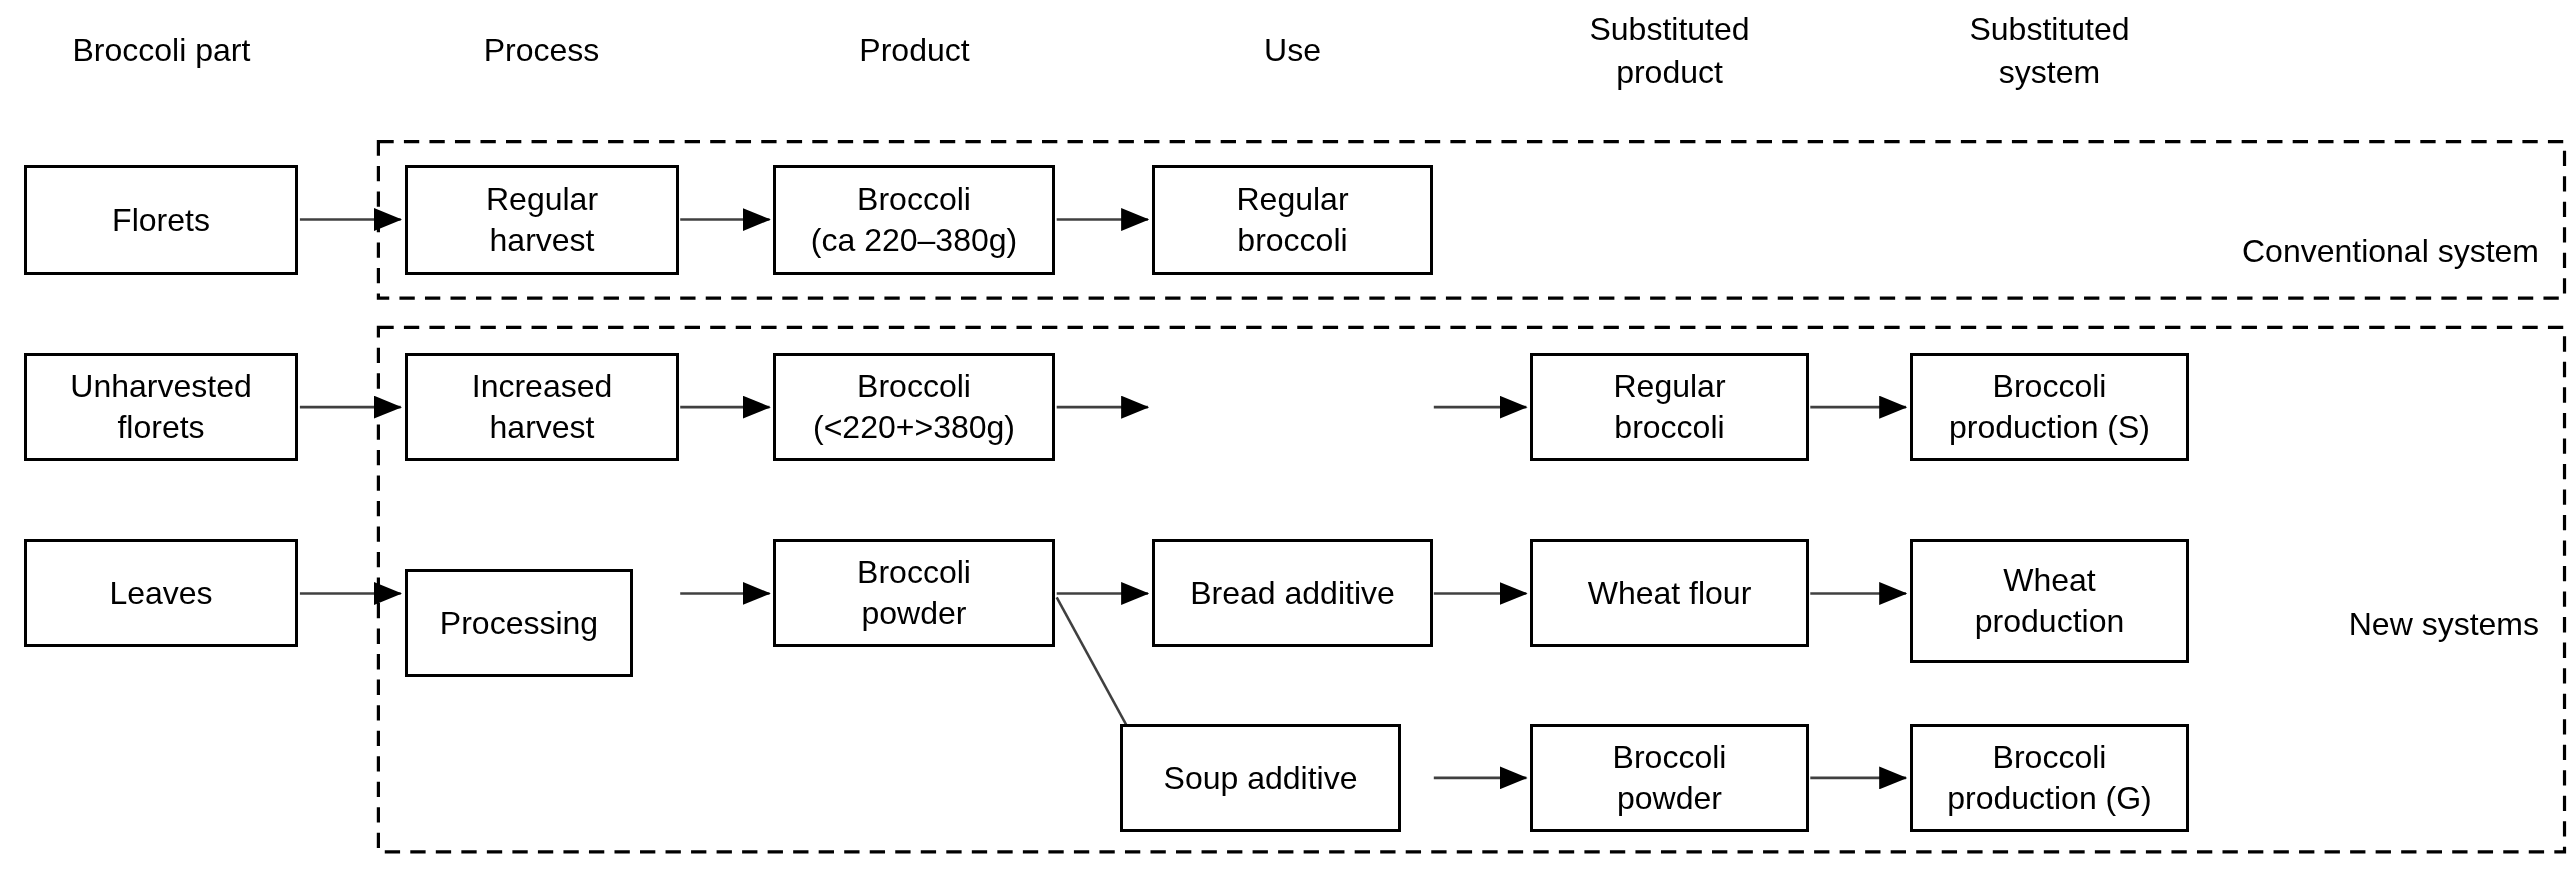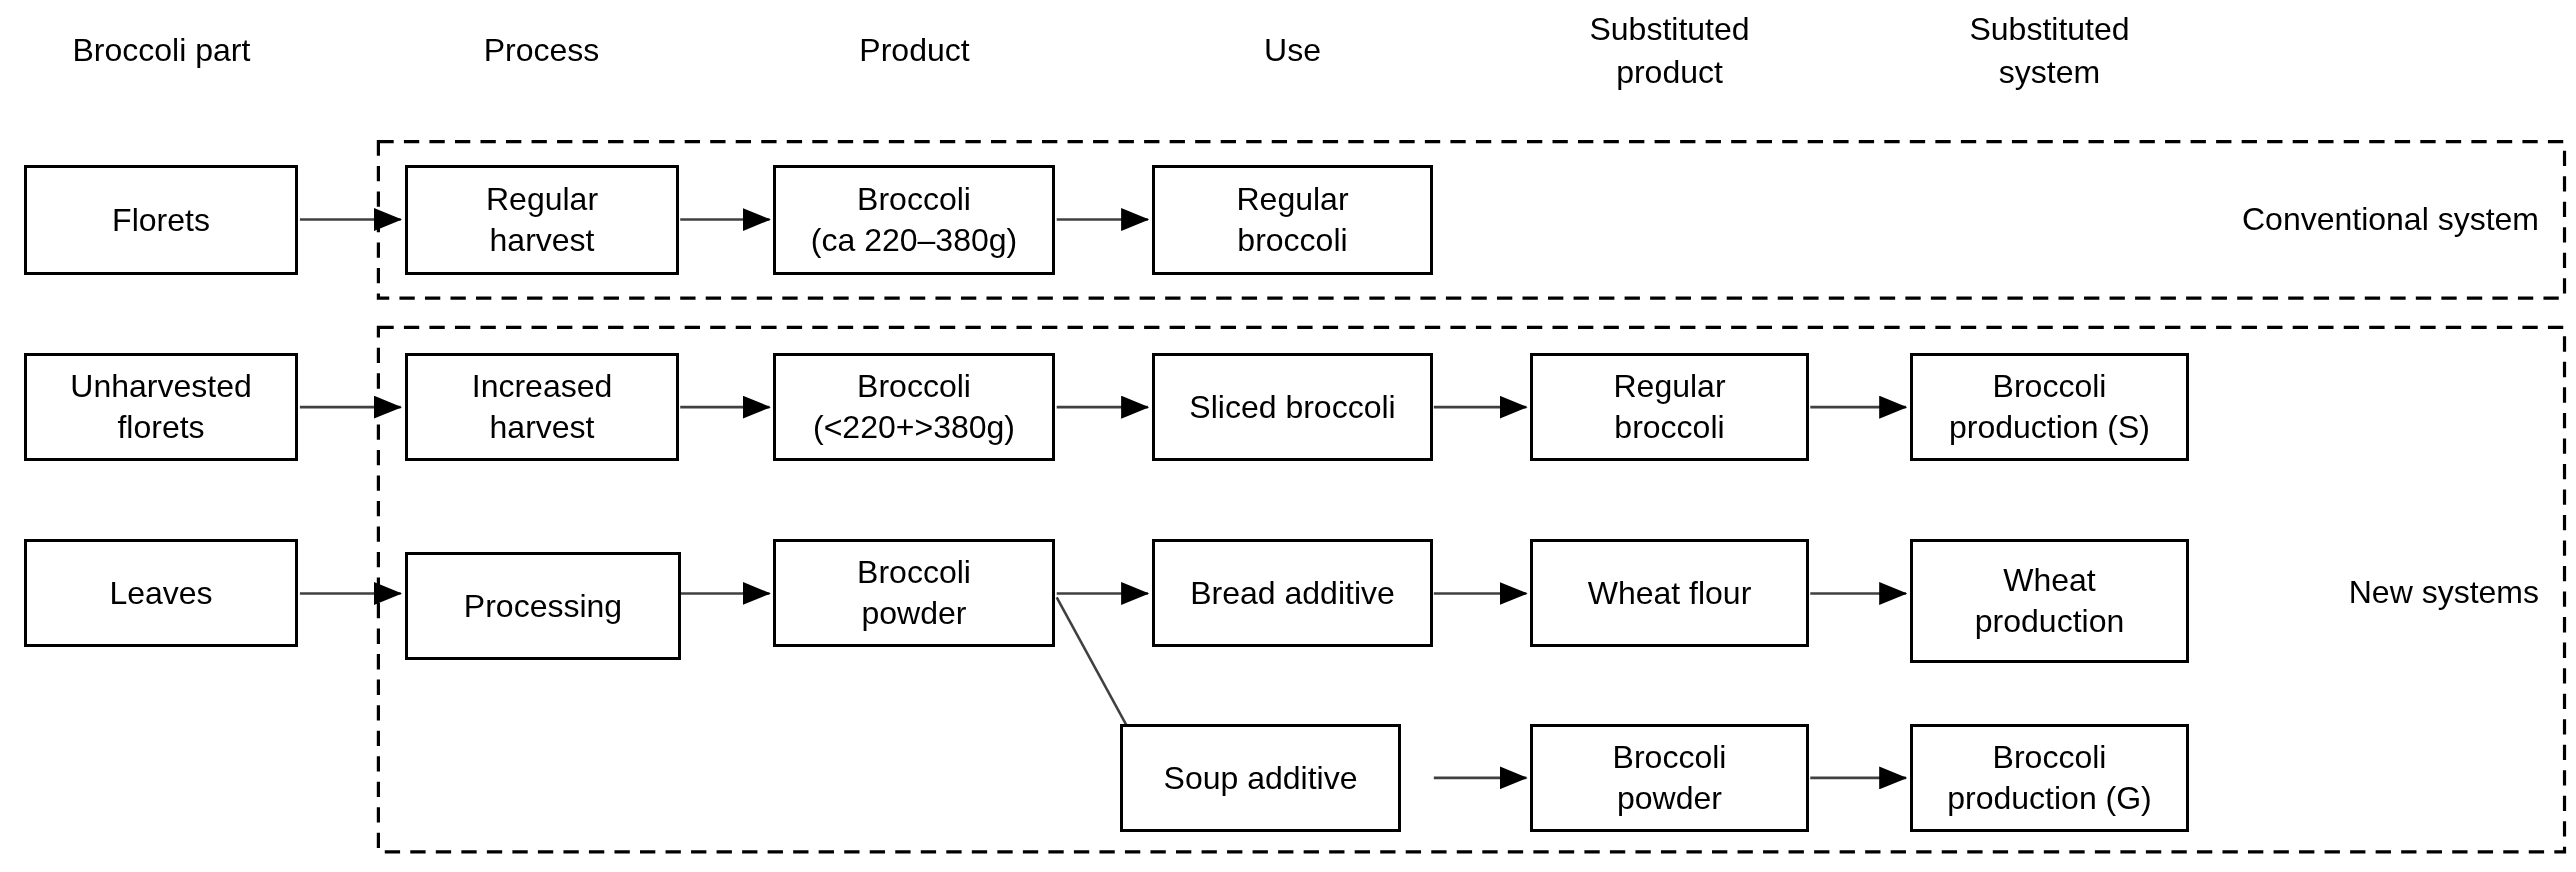--- a/index.html
+++ b/index.html
@@ -45,20 +45,21 @@
     white-space: pre-line;
   }
   .system-label {
     position: absolute;
     left: 2029px;
     width: 510px;
     height: 41px;
     font-size: 32px;
     line-height: 41px;
     text-align: right;
+    margin-top: 32px;
   }
 </style>
 </head>
 <body>
 
 <div class="canvas">
 
   <svg class="overlay" viewBox="0 0 4037 1368" aria-hidden="true">
     <defs>
       <marker id="ah" markerUnits="userSpaceOnUse" markerWidth="46" markerHeight="36" refX="42" refY="18" orient="auto">
@@ -107,28 +108,27 @@
 (ca 220–380g)</div>
   <div class="node" style="left:1152px; top:165px; width:281px; height:110px">Regular
 broccoli</div>
 
   <div class="node" style="left:24px;   top:353px; width:274px; height:108px">Unharvested
 florets</div>
   <div class="node" style="left:405px;  top:353px; width:274px; height:108px">Increased
 harvest</div>
   <div class="node" style="left:773px; top:353px; width:282px; height:108px">Broccoli
 (&lt;220+&gt;380g)</div>
-  <div class="node" style="left:1152px; top:353px; width:281px; height:108px">Sliced broccoli</div>
   <div class="node" style="left:1530px; top:353px; width:279px; height:108px">Regular
 broccoli</div>
   <div class="node" style="left:1910px; top:353px; width:279px; height:108px">Broccoli
 production (S)</div>
 
   <div class="node" style="left:24px;   top:539px; width:274px; height:108px">Leaves</div>
-  <div class="node" style="left:405px;  top:552px; width:276px; height:108px">Processing</div>
+  <div class="node" style="left:405px;  top:569px; width:228px; height:108px">Processing</div>
   <div class="node" style="left:773px; top:539px; width:282px; height:108px">Broccoli
 powder</div>
   <div class="node" style="left:1152px; top:539px; width:281px; height:108px">Bread additive</div>
   <div class="node" style="left:1530px; top:539px; width:279px; height:108px">Wheat flour</div>
   <div class="node" style="left:1910px; top:539px; width:279px; height:124px">Wheat
 production</div>
 
   <div class="node" style="left:1120px; top:724px; width:281px; height:108px">Soup additive</div>
   <div class="node" style="left:1530px; top:724px; width:279px; height:108px">Broccoli
 powder</div>

